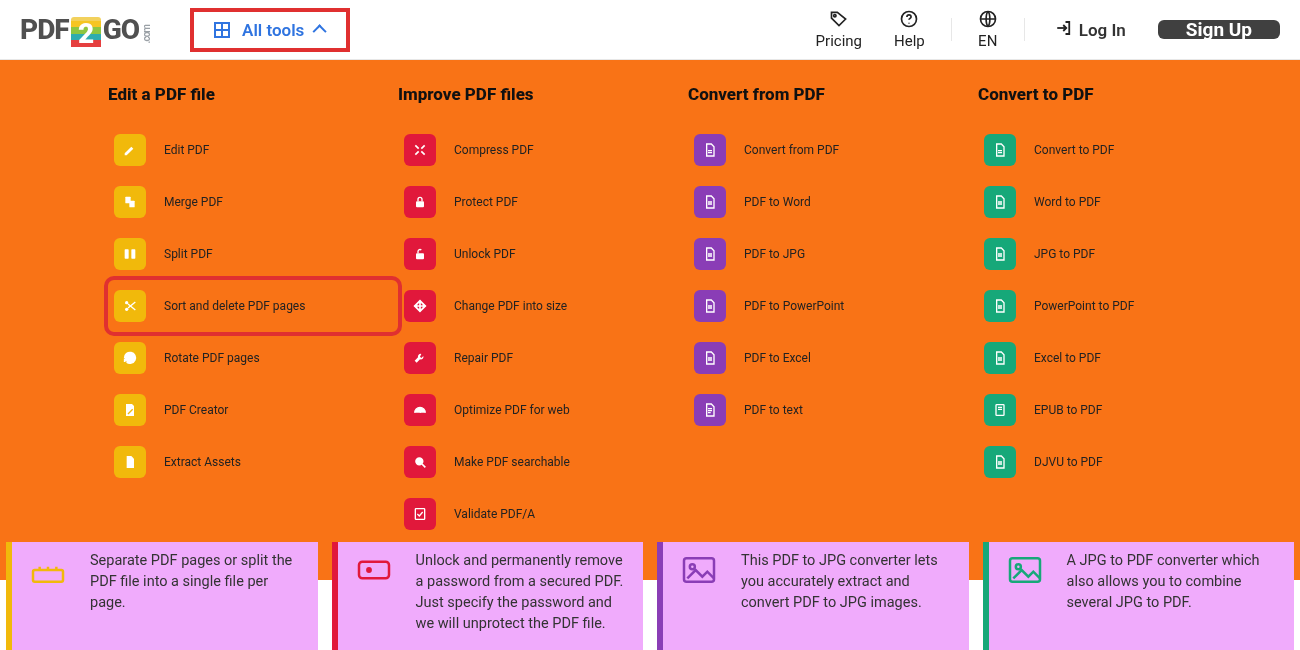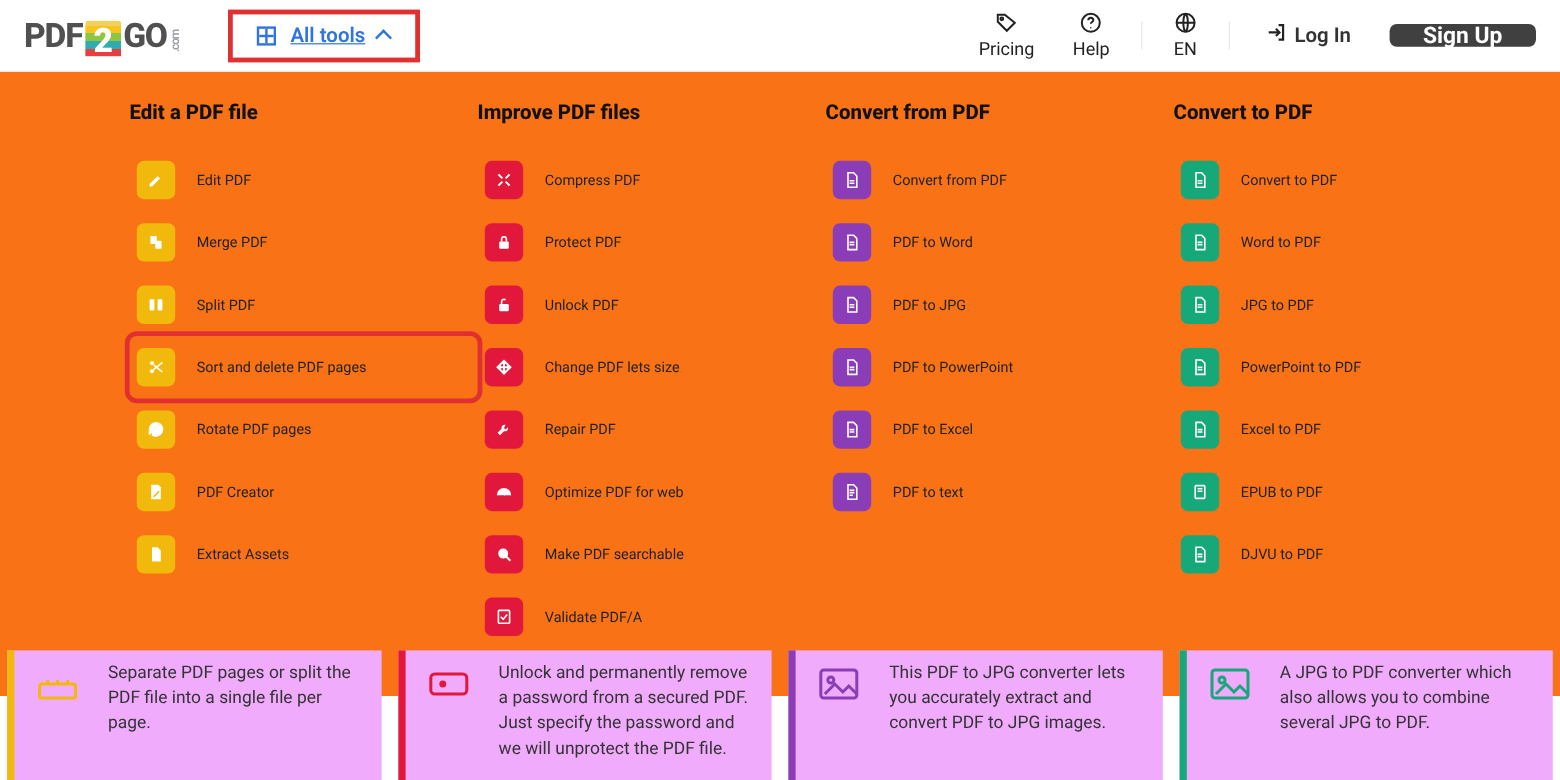--- a/index.html
+++ b/index.html
@@ -52,21 +52,20 @@
   .all-tools-btn {
     display:flex;
     align-items:center;
     gap:12px;
     color:#2f74e0;
     font-weight:600;
     font-size:17px;
     padding:10px 22px;
     position:relative;
     cursor:pointer;
-    text-decoration:underline;
   }
   .all-tools-btn .grid-ico {
     width:16px;height:16px;border:2px solid #2f74e0;position:relative;
   }
   .all-tools-btn .grid-ico::before,
   .all-tools-btn .grid-ico::after {
     content:"";position:absolute;background:#2f74e0;
   }
   .all-tools-btn .grid-ico::before{left:50%;top:0;bottom:0;width:2px;transform:translateX(-50%);}
   .all-tools-btn .grid-ico::after{top:50%;left:0;right:0;height:2px;transform:translateY(-50%);}
@@ -300,21 +299,21 @@
         </span>
       <span class="tlabel">Unlock PDF</span>
     </div>
     <div class="tool">
       <span class="ticon c-red">
           <svg viewBox="0 0 24 24" fill="none" stroke="#fff" stroke-width="2.5">
             <path d="M12 4v16M4 12h16"></path>
             <path d="M8 8l4-4 4 4M8 16l4 4 4-4M8 8l-4 4 4 4M16 8l4 4-4 4"></path>
           </svg>
         </span>
-      <span class="tlabel">Change PDF lets size</span>
+      <span class="tlabel">Change PDF into size</span>
     </div>
     <div class="tool">
       <span class="ticon c-red">
           <svg viewBox="0 0 24 24">
             <path d="M14 6a4 4 0 00-5 5l-5 5 3 3 5-5a4 4 0 005-5l-3 3-2-2z"></path>
           </svg>
         </span>
       <span class="tlabel">Repair PDF</span>
     </div>
     <div class="tool">

